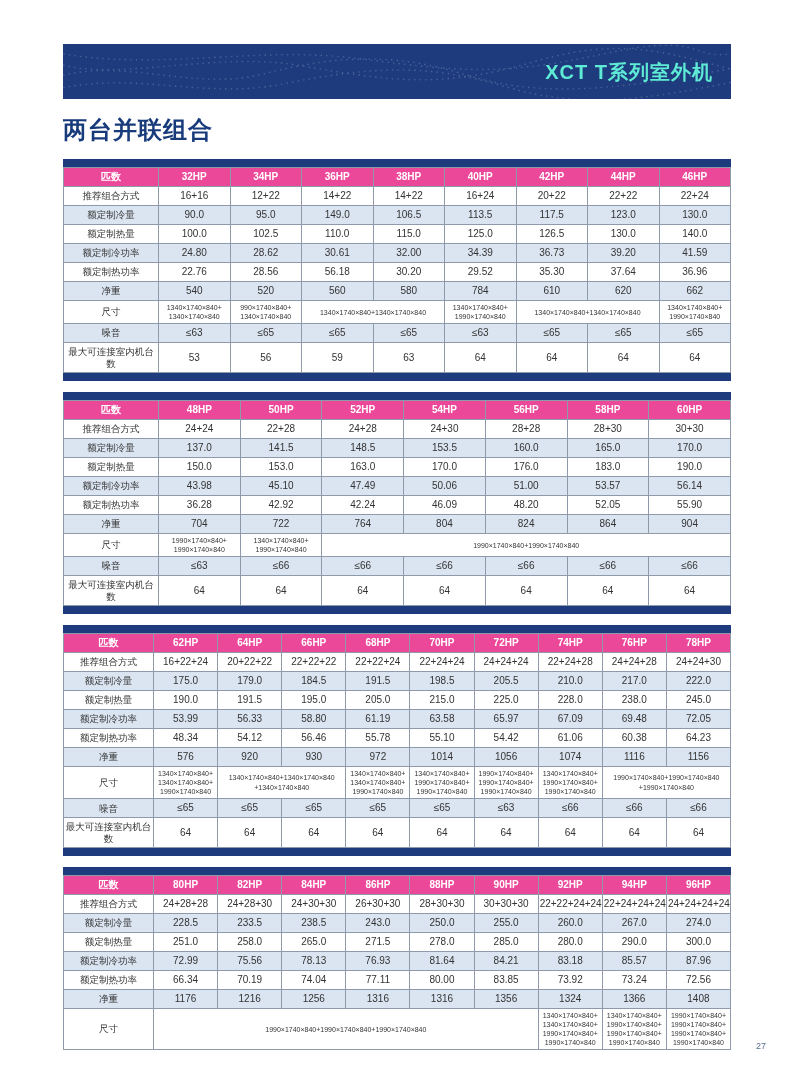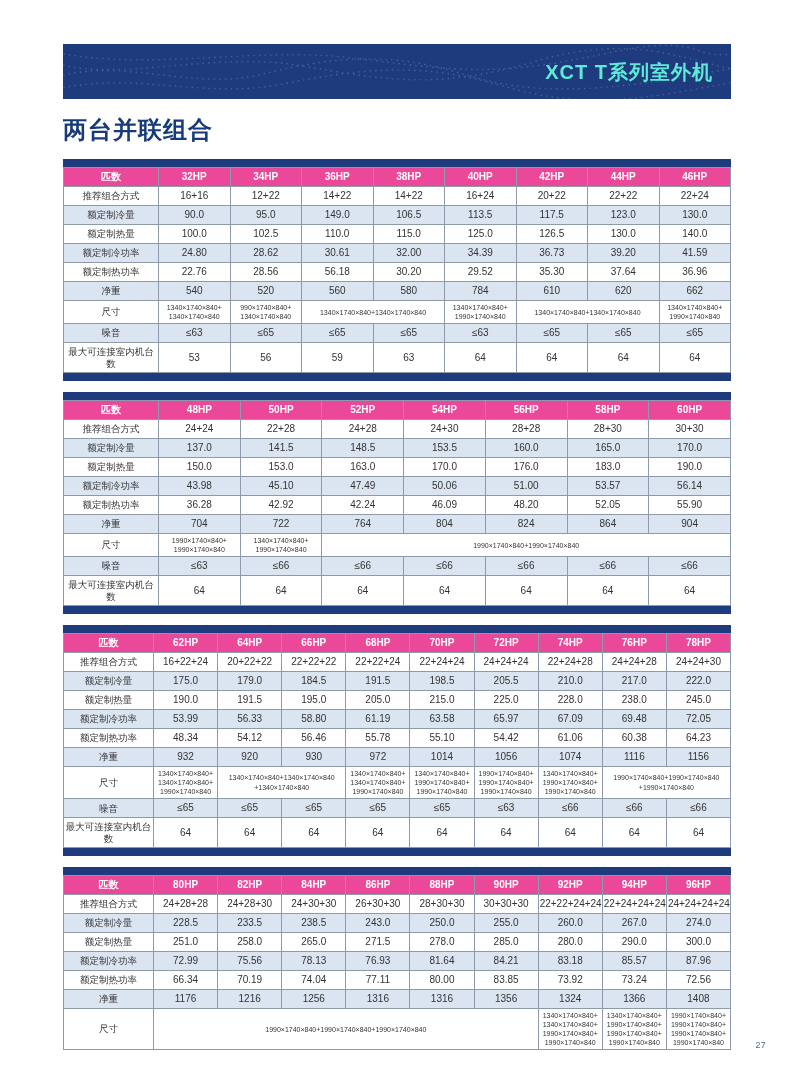--- a/index.html
+++ b/index.html
@@ -43,21 +43,21 @@
     background:#ec4899; color:#ffffff; font-weight:bold; height:17px;
     font-size:10px;
   }
   tbody tr:nth-child(even) td { background:#dbe5f1; }
   tbody tr:nth-child(odd) td { background:#ffffff; }
   td.row-label { font-size:9.5px; color:#333; padding:3px 1px; }
   td.dims { font-size:7px; line-height:1.3; white-space:pre-line; padding:2px 0; }
 
   .page-number {
     position:absolute; right:28px; bottom:26px;
-    font-size:9px; color:#5a6f93;font-family:Liberation Mono, monospace;
+    font-size:9px; color:#5a6f93;
   }
 </style>
 </head>
 <body>
 
 <div class="content">
 
   <div class="banner">
     <svg width="668" height="55" viewBox="0 0 668 55">
       <g fill="none" stroke="#ffffff" stroke-width="1.6" stroke-linecap="round" stroke-dasharray="0.1 5.5" opacity="0.18">
@@ -411,21 +411,21 @@
                 <td>56.46</td>
                 <td>55.78</td>
                 <td>55.10</td>
                 <td>54.42</td>
                 <td>61.06</td>
                 <td>60.38</td>
                 <td>64.23</td>
               </tr>
               <tr>
                 <td class="row-label">净重</td>
-                <td>932</td>
+                <td>576</td>
                 <td>920</td>
                 <td>930</td>
                 <td>972</td>
                 <td>1014</td>
                 <td>1056</td>
                 <td>1074</td>
                 <td>1116</td>
                 <td>1156</td>
               </tr>
               <tr>

